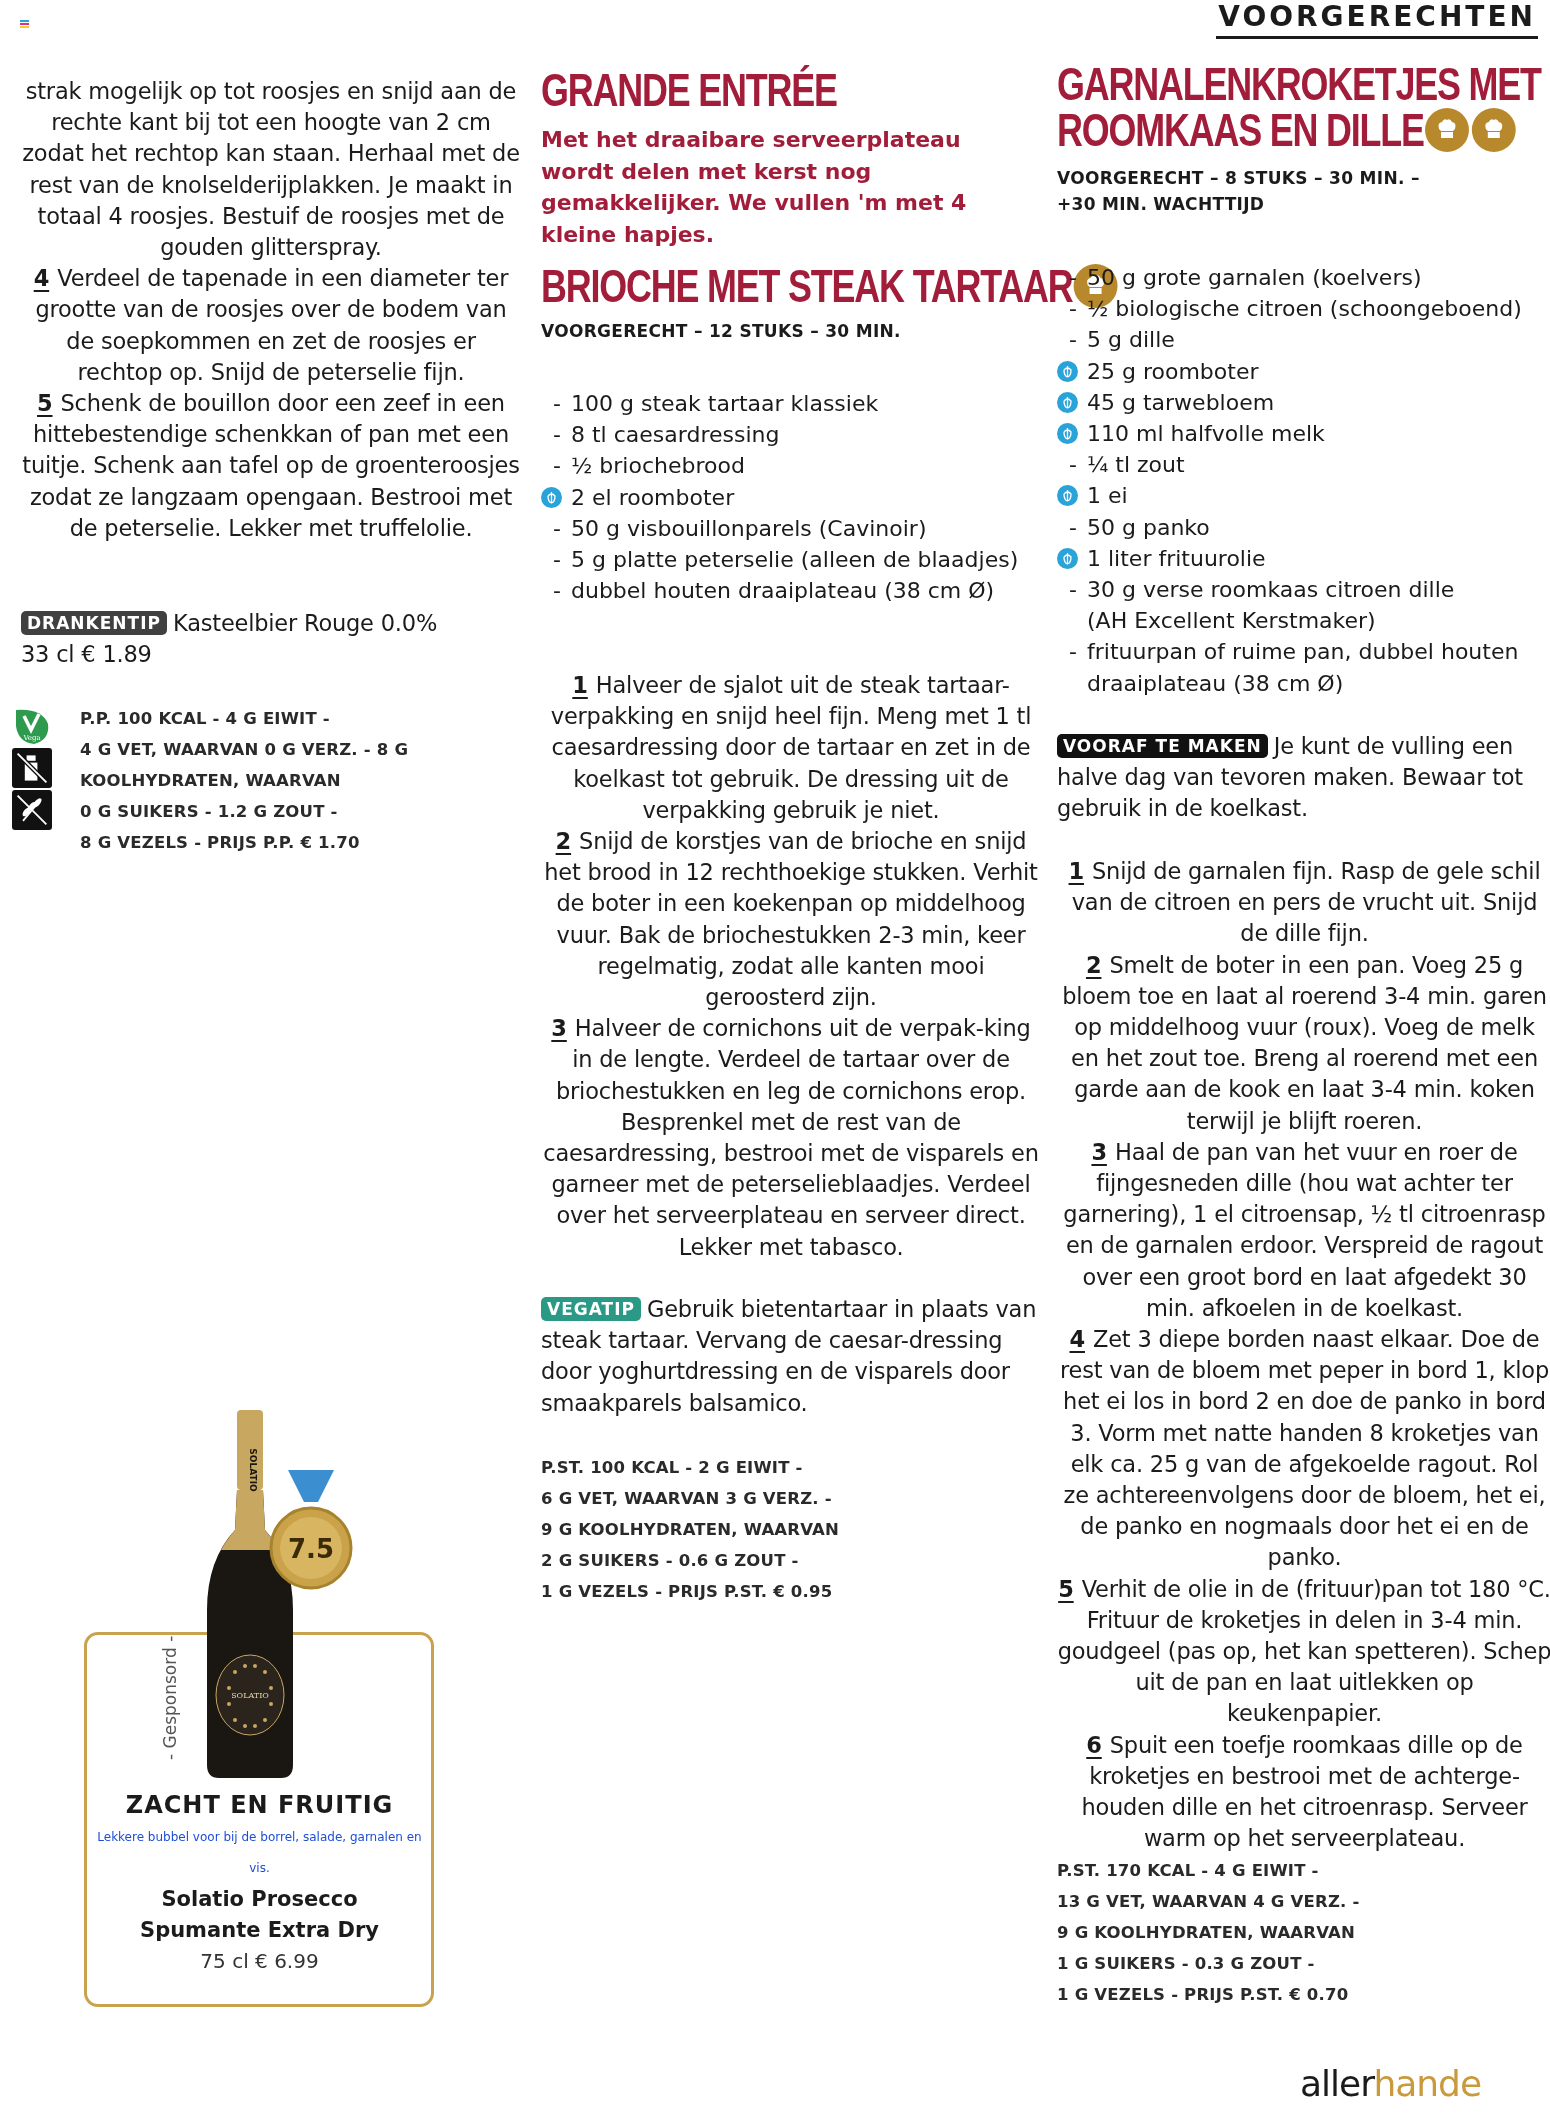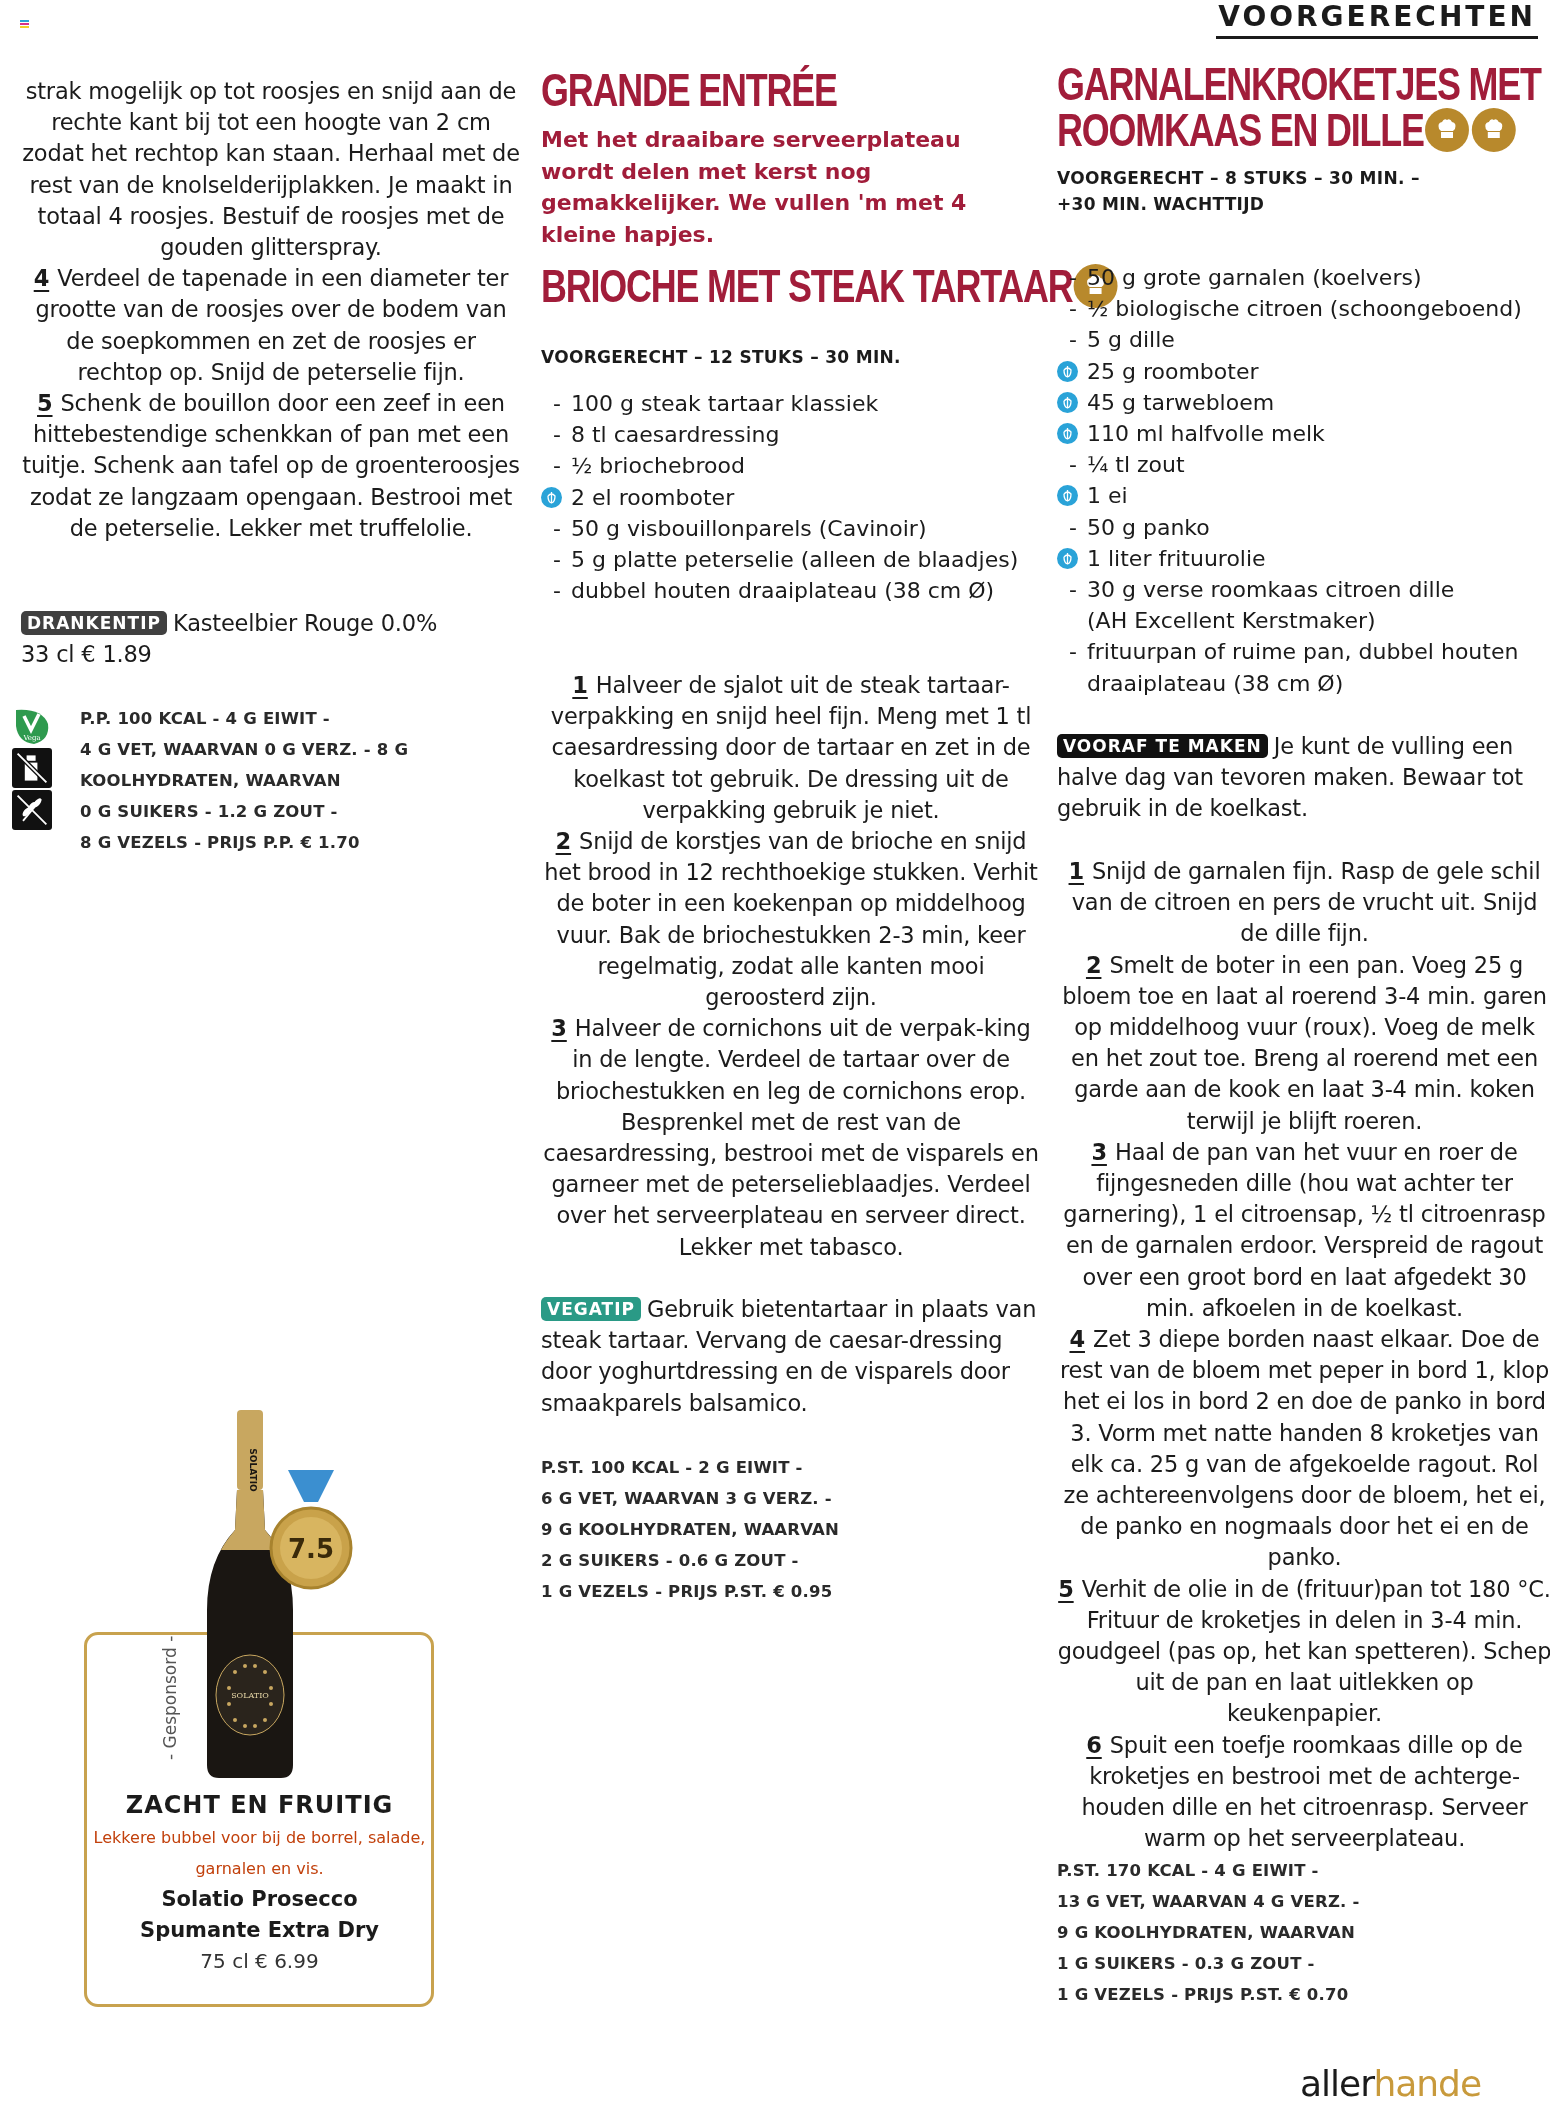--- a/index.html
+++ b/index.html
@@ -62,21 +62,21 @@
   .black-ico { background: #111; border-radius: 3px; }
 
   .promo-box {
     position: absolute; left: 84px; top: 1632px; width: 350px; height: 375px;
     border: 3px solid #c8a24e; border-radius: 14px; background: #fff;
   }
   .sponsored { position: absolute; left: 160px; top: 1760px; transform: rotate(-90deg); transform-origin: left top;
     font-size: 17px; color: #555; white-space: nowrap; }
   .promo-text { position: absolute; left: 87px; top: 1788px; width: 345px; text-align: center; }
   .promo-title { font-weight: bold; font-size: 24px; letter-spacing: 1px; line-height: 34px; }
-  .promo-desc { font-size: 16px; line-height: 31px; color: #c2410c; }
+  .promo-desc { font-size: 12px; line-height: 31px; color: #1d4ed8; }
   .promo-name { font-weight: bold; font-size: 21px; line-height: 31px; }
   .promo-price { font-size: 20px; line-height: 31px; color: #333; }
 
   .bottle { position: absolute; left: 205px; top: 1410px; width: 90px; height: 370px; }
   .medal { position: absolute; left: 268px; top: 1468px; width: 86px; height: 130px; }
 
   .logo { position: absolute; left: 1300px; top: 2063px; font-family: "DejaVu Sans", sans-serif; font-weight: normal;
     font-size: 36px; letter-spacing: -1px; }
   .logo .a { color: #1b1b1b; } .logo .b { color: #c89a3c; }
 </style>
@@ -187,21 +187,21 @@
 
   <div class="title" style="position:absolute; top:262px;">
     <span>BRIOCHE MET STEAK TARTAAR</span>
     <span class="chef">
       <svg viewBox="0 0 26 26">
           <path d="M5 12 Q3 6 8 5 Q10 1 13 3 Q16 1 18 5 Q23 6 21 12 L19 14 H7 Z" fill="#fff"></path>
           <rect x="7" y="15" width="12" height="6" fill="#fff"></rect>
         </svg>
     </span>
   </div>
-  <div class="meta" style="position:absolute; top:344px;">VOORGERECHT – 12 STUKS – 30 MIN.</div>
+  <div class="meta" style="position:absolute; top:318px;">VOORGERECHT – 12 STUKS – 30 MIN.</div>
 
   <ul class="ingredients" style="position:absolute; top:388px; width:495px;">
     <li><span class="dash">-</span><span>100 g steak tartaar klassiek</span></li>
     <li><span class="dash">-</span><span>8 tl caesardressing</span></li>
     <li><span class="dash">-</span><span>½ briochebrood</span></li>
     <li><span class="stock">
           <svg viewBox="0 0 13 13">
             <path d="M6.5 1 L6.5 12 M3 5 Q6.5 1 10 5 Q10 11 6.5 12 Q3 11 3 5" stroke="#fff" stroke-width="1.3" fill="none"></path>
           </svg>
         </span><span>2 el roomboter</span></li>

